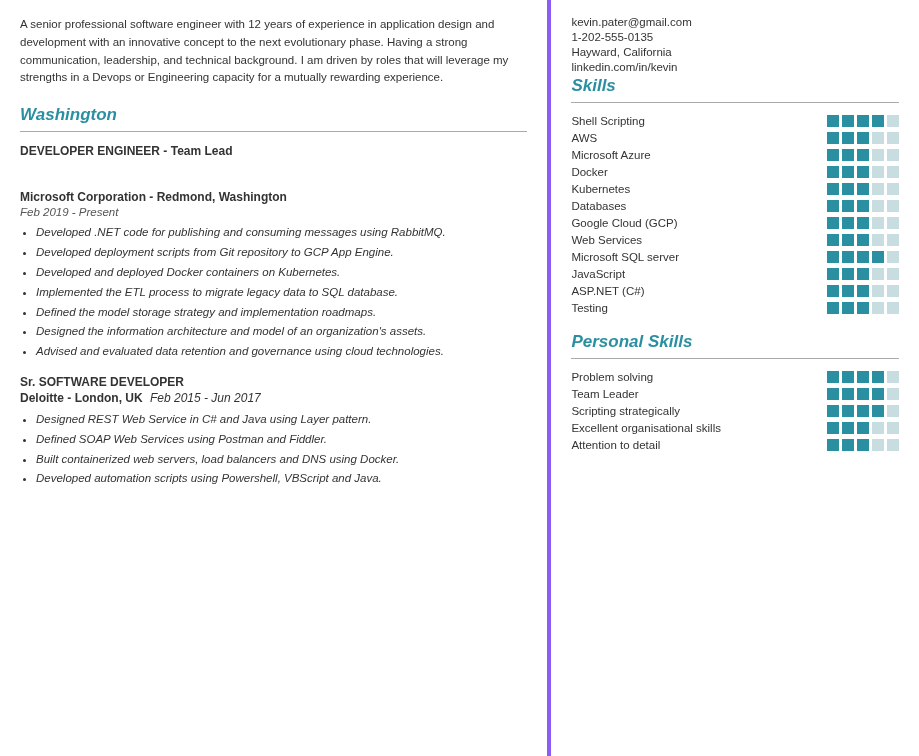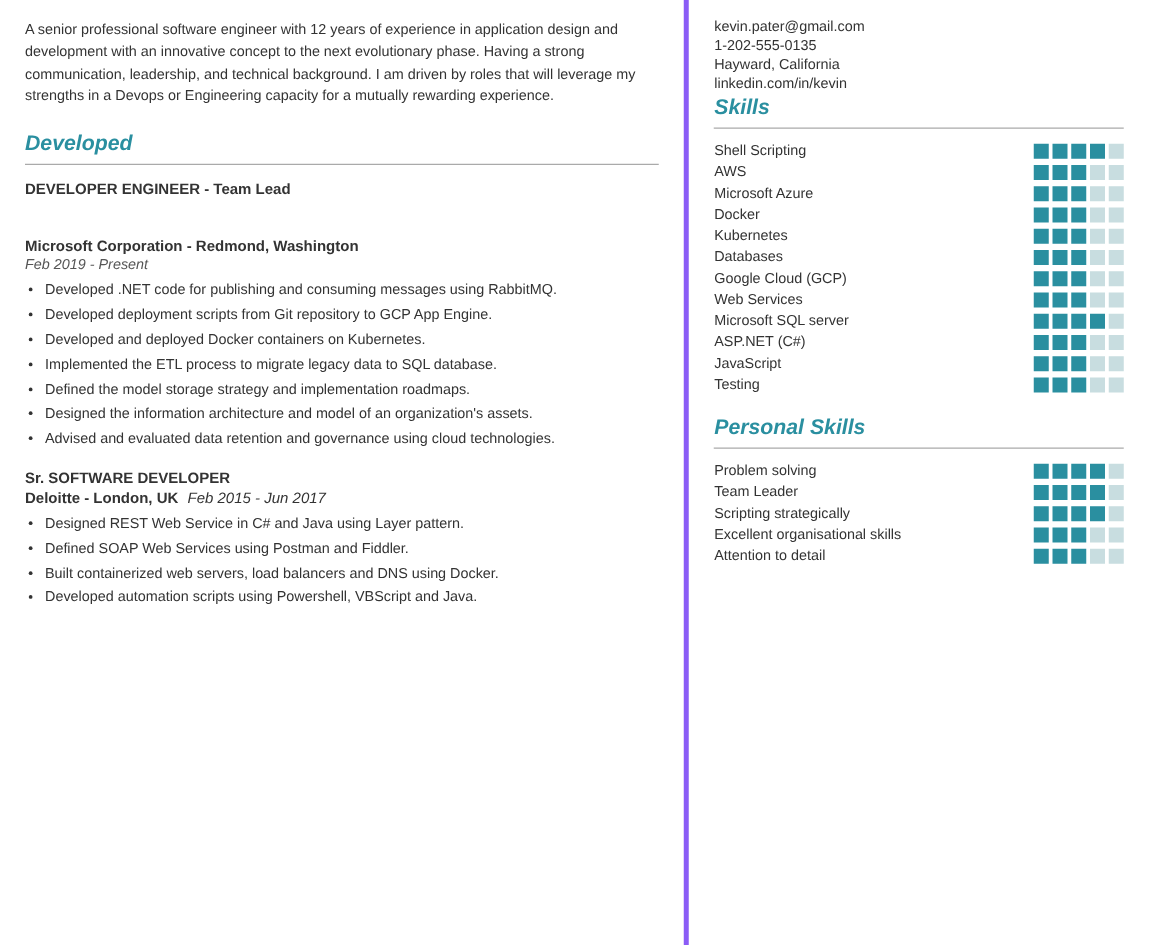--- a/index.html
+++ b/index.html
@@ -56,20 +56,21 @@
     }
     .job-date {
       font-style: italic;
       font-size: 11.5px;
       color: #555;
       margin-bottom: 6px;
     }
     .bullet-list {
       padding-left: 16px;
       margin-bottom: 14px;
+      font-style: italic;
     }
     .bullet-list li {
       font-size: 11.5px;
       line-height: 1.55;
       color: #333;
       margin-bottom: 2px;
     }
     .job-section {
       margin-bottom: 10px;
     }
@@ -112,21 +113,21 @@
   </style>
 </head>
 <body>
 
 <div class="resume-container">
 
   <div class="left-col">
     <p class="summary-text">A senior professional software engineer with 12 years of experience in application design and development with an innovative concept to the next evolutionary phase. Having a strong communication, leadership, and technical background. I am driven by roles that will leverage my strengths in a Devops or Engineering capacity for a mutually rewarding experience.</p>
 
     <div class="job-section">
-      <div class="section-title">Developed</div>
+      <div class="section-title">Washington</div>
       <hr class="section-divider">
 
       <div>
         <div class="job-title-line">DEVELOPER ENGINEER - Team Lead</div>
         <div class="job-company">Microsoft Corporation - Redmond, Washington</div>
         <div class="job-date">Feb 2019 - Present</div>
         <ul class="bullet-list">
           <li>Developed .NET code for publishing and consuming messages using RabbitMQ.</li>
           <li>Developed deployment scripts from Git repository to GCP App Engine.</li>
           <li>Developed and deployed Docker containers on Kubernetes.</li>
@@ -250,31 +251,31 @@
             <span class="skill-name">Microsoft SQL server</span>
             <div class="skill-dots">
               <div class="dot dot-filled"></div>
               <div class="dot dot-filled"></div>
               <div class="dot dot-filled"></div>
               <div class="dot dot-filled"></div>
               <div class="dot dot-empty"></div>
             </div>
           </div>
           <div class="skill-row">
+            <span class="skill-name">JavaScript</span>
+            <div class="skill-dots">
+              <div class="dot dot-filled"></div>
+              <div class="dot dot-filled"></div>
+              <div class="dot dot-filled"></div>
+              <div class="dot dot-empty"></div>
+              <div class="dot dot-empty"></div>
+            </div>
+          </div>
+          <div class="skill-row">
             <span class="skill-name">ASP.NET (C#)</span>
-            <div class="skill-dots">
-              <div class="dot dot-filled"></div>
-              <div class="dot dot-filled"></div>
-              <div class="dot dot-filled"></div>
-              <div class="dot dot-empty"></div>
-              <div class="dot dot-empty"></div>
-            </div>
-          </div>
-          <div class="skill-row">
-            <span class="skill-name">JavaScript</span>
             <div class="skill-dots">
               <div class="dot dot-filled"></div>
               <div class="dot dot-filled"></div>
               <div class="dot dot-filled"></div>
               <div class="dot dot-empty"></div>
               <div class="dot dot-empty"></div>
             </div>
           </div>
           <div class="skill-row">
             <span class="skill-name">Testing</span>

